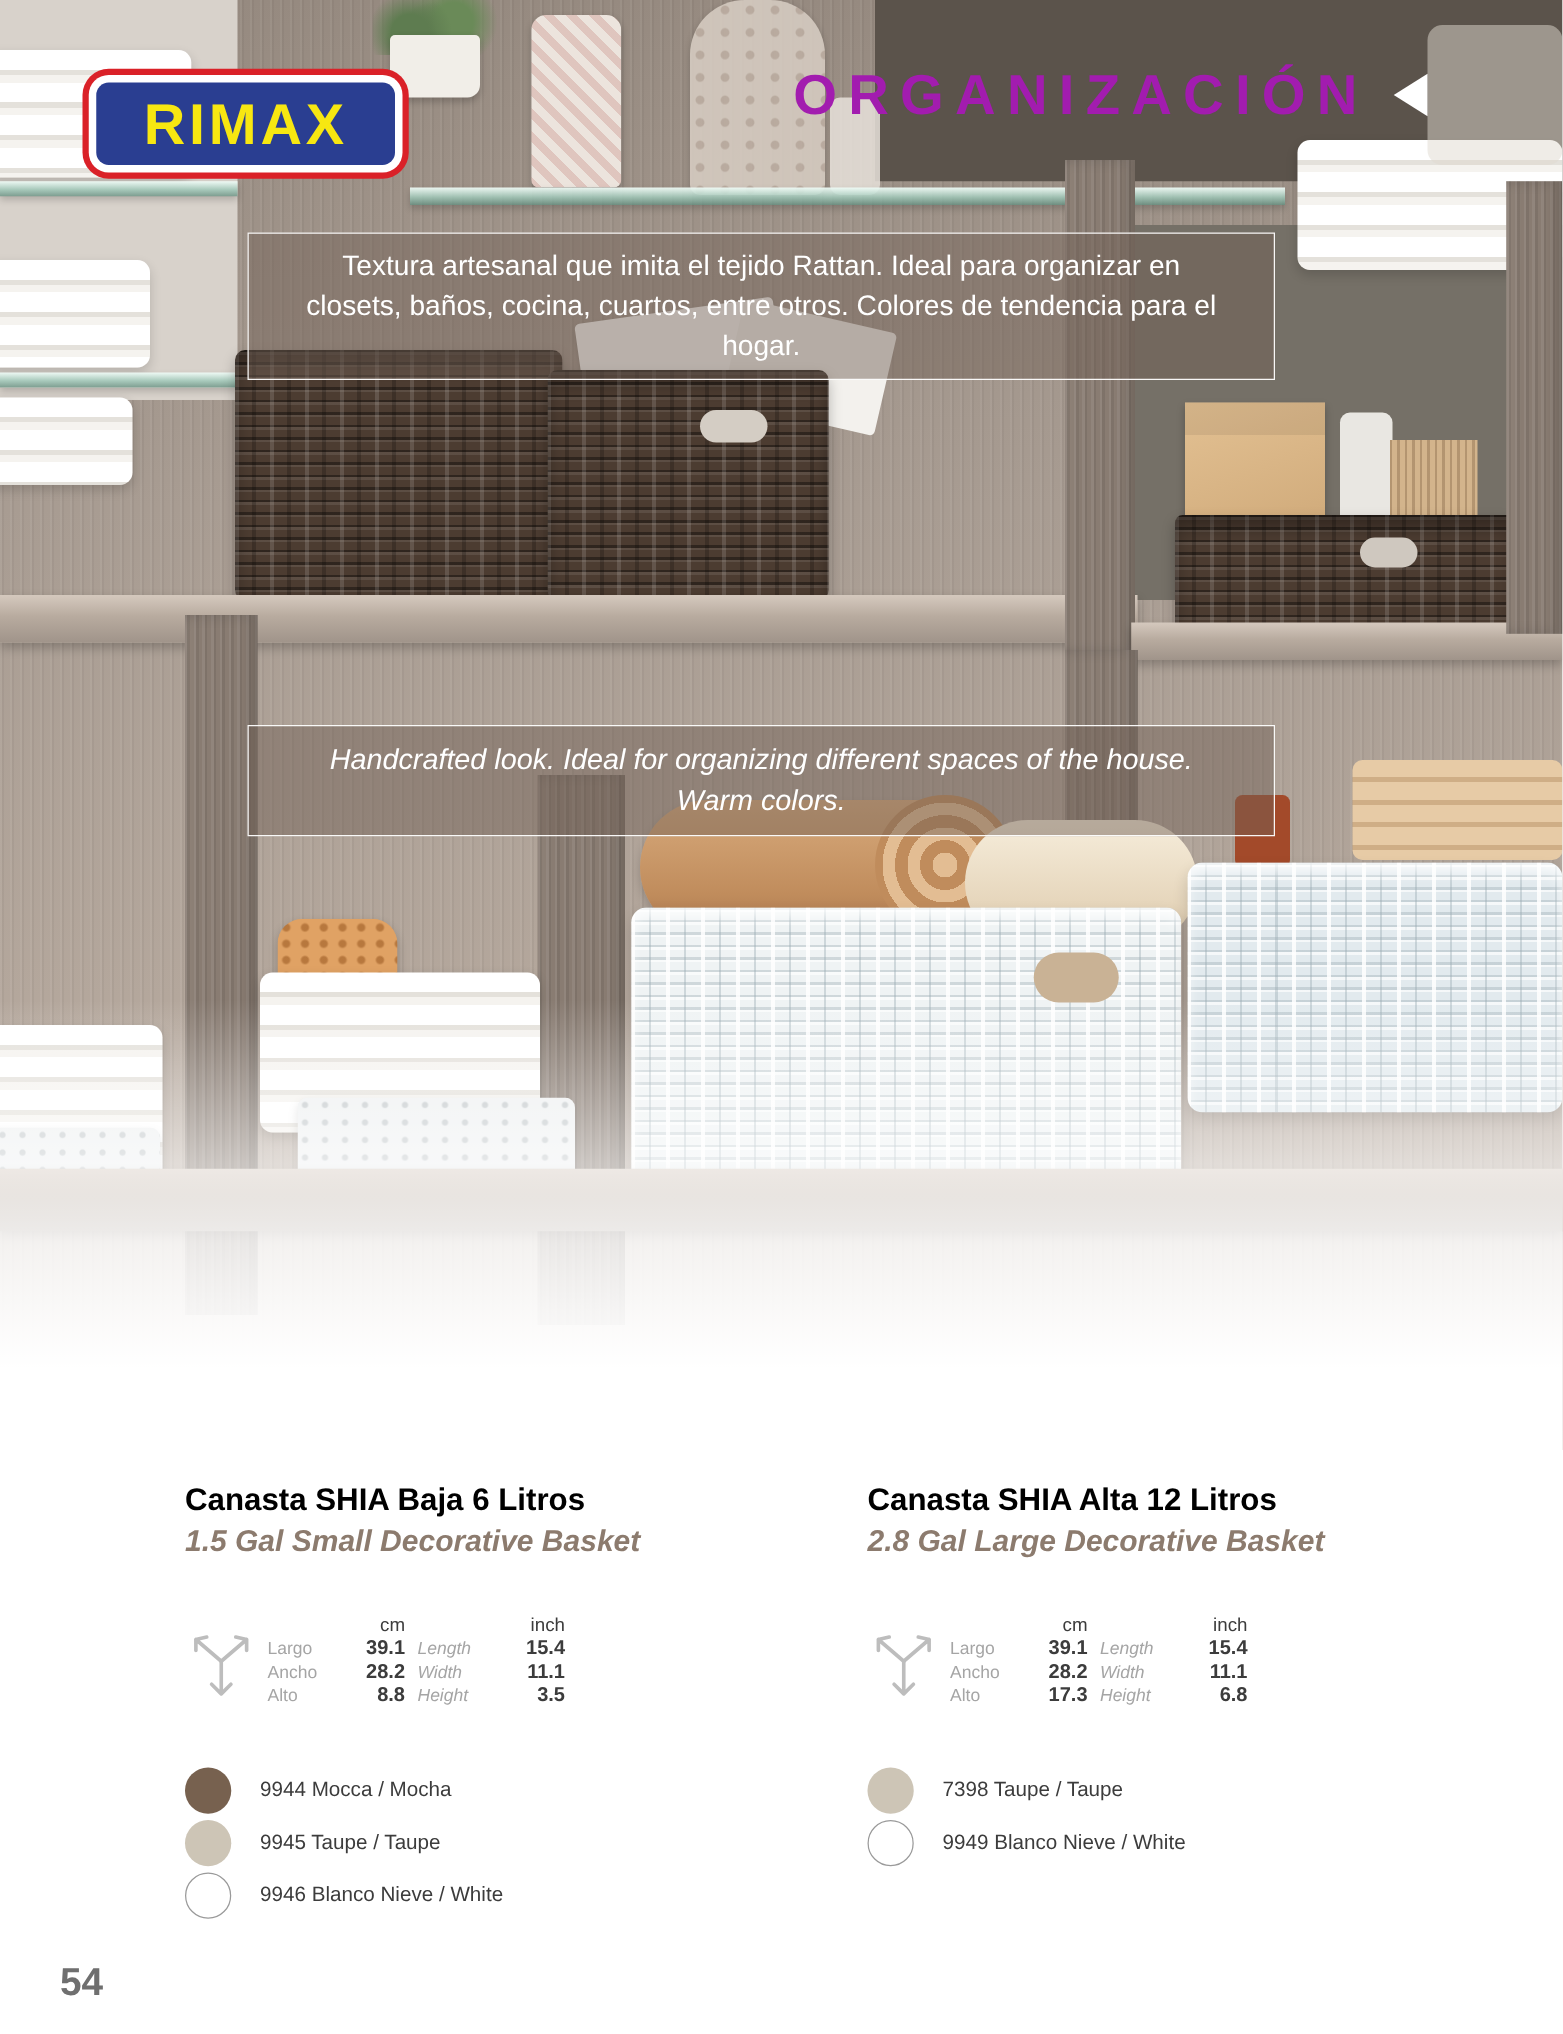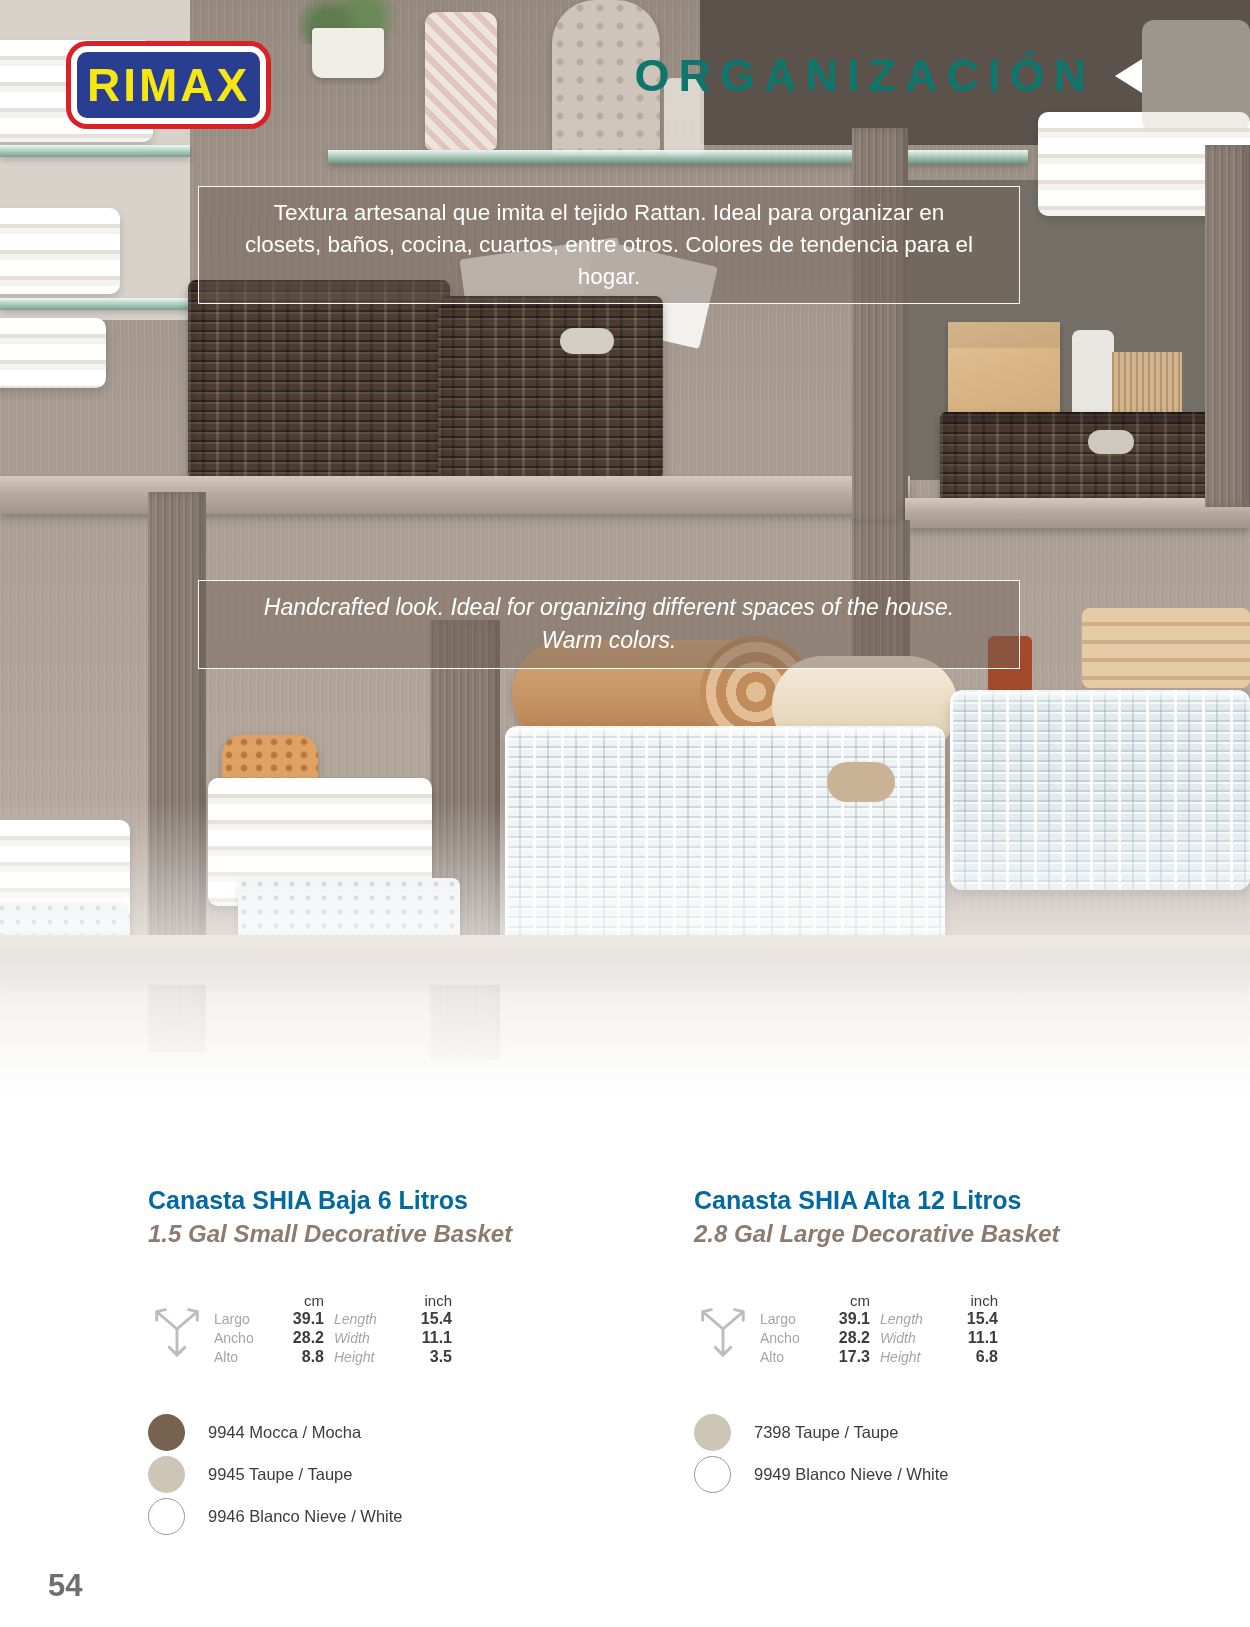--- a/index.html
+++ b/index.html
@@ -31,41 +31,41 @@
           repeating-linear-gradient(90deg,rgba(255,255,255,.85) 0 3px,rgba(0,0,0,0) 3px 14px,rgba(150,168,176,.38) 14px 16px,rgba(0,0,0,0) 16px 28px),
           repeating-linear-gradient(180deg,rgba(140,158,166,.32) 0 2px,rgba(255,255,255,.65) 2px 4px,rgba(0,0,0,0) 4px 10px);
         box-shadow:inset 0 8px 10px rgba(255,255,255,.8), 0 6px 12px rgba(0,0,0,.14);}
   .perf{background-color:#eef0f1;border-radius:8px;
         background-image:radial-gradient(circle at 6px 6px, rgba(140,150,155,.45) 2px, transparent 3px);
         background-size:16px 14px;box-shadow:0 4px 8px rgba(0,0,0,.15);}
   .handle-hole{position:absolute;border-radius:14px;}
   .fade{background:linear-gradient(180deg,rgba(255,255,255,0) 0%,rgba(255,255,255,.82) 52%,#ffffff 82%,#ffffff 100%);}
 
   
-  .logo{position:absolute;left:77px;top:52px;z-index:9;background:#2a3e91;border-radius:10px;
-        padding:2px 10px;box-shadow:0 0 0 6px #ffffff, 0 0 0 11px #da2128;}
+  .logo{position:absolute;left:77px;top:66px;z-index:9;background:#2a3e91;border-radius:10px;
+        padding:2px 38px;box-shadow:0 0 0 6px #ffffff, 0 0 0 11px #da2128;}
   .logo-text{color:#f7e711;font-size:46px;font-weight:bold;letter-spacing:3px;line-height:62px;}
-  .section-title{position:absolute;top:50px;right:108px;z-index:9;color:#0f766e;
+  .section-title{position:absolute;top:50px;right:108px;z-index:9;color:#a21caf;
         font-size:45px;font-weight:bold;letter-spacing:9px;display:flex;align-items:center;}
   .back-triangle{display:inline-block;width:0;height:0;margin-left:20px;
         border-top:17px solid transparent;border-bottom:17px solid transparent;border-right:27px solid #ffffff;}
 
   
   .caption{position:absolute;left:198px;width:822px;z-index:8;box-sizing:border-box;
         border:1px solid rgba(255,255,255,.95);background:rgba(112,97,86,.48);
         color:#ffffff;text-align:center;display:flex;align-items:center;justify-content:center;
         padding:10px 36px;}
   .caption-es{top:186px;min-height:86px;font-size:22.5px;line-height:1.42;}
   .caption-en{top:580px;min-height:84px;font-size:23px;font-style:italic;line-height:1.45;}
 
   
   .product-col{position:absolute;top:1186px;width:470px;z-index:10;}
   .col-left{left:148px;}
   .col-right{left:694px;}
-  .prod-title{color:#0369a1;font-size:25px;font-weight:bold;line-height:1.18;}
+  .prod-title{color:#000000;font-size:25px;font-weight:bold;line-height:1.18;}
   .prod-subtitle{color:#8c7b6e;font-size:24px;font-weight:bold;font-style:italic;margin-top:4px;}
   .dims{display:flex;align-items:flex-start;margin-top:44px;}
   .dims-icon{flex:0 0 auto;margin-right:8px;margin-top:6px;}
   .dims-table{display:grid;grid-template-columns:52px 48px 62px 46px;column-gap:10px;row-gap:1px;align-items:baseline;}
   .dims-head{font-size:15px;color:#3c3c3c;text-align:right;}
   .dims-lbl{font-size:14px;color:#a5a5a5;}
   .dims-lbl-en{font-size:14px;color:#a5a5a5;font-style:italic;}
   .dims-val{font-size:16px;font-weight:bold;color:#3c3c3c;text-align:right;}
   .swatches{margin-top:48px;}
   .swatch-row{display:flex;align-items:center;margin-bottom:4px;height:38px;}

